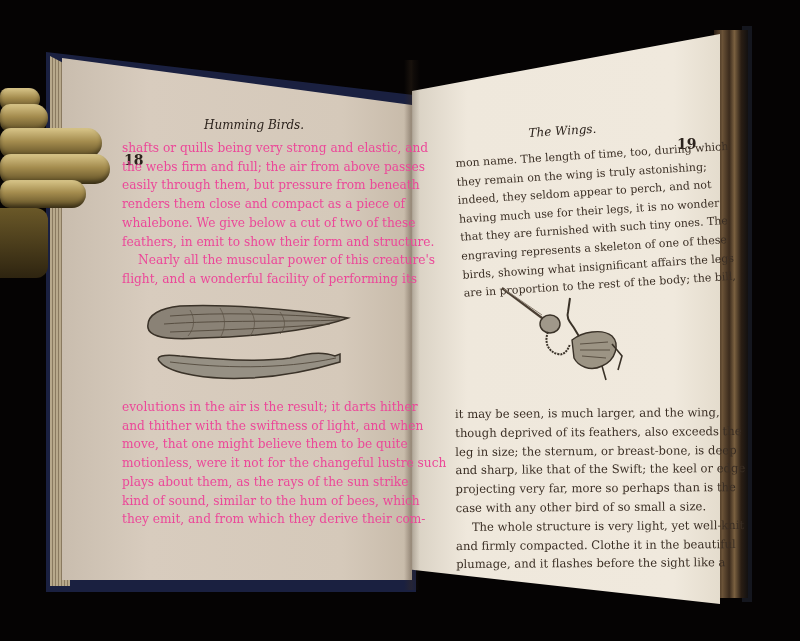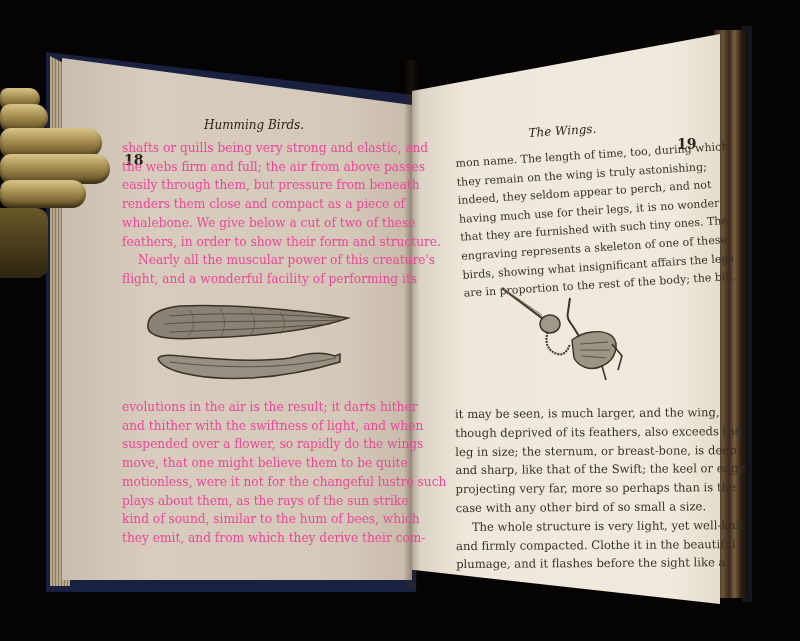--- a/index.html
+++ b/index.html
@@ -90,37 +90,36 @@
 
   <div class="folio" style="left:124px; top:116px;">18</div>
   <div class="running-head" style="left:204px; top:118px;">Humming Birds.</div>
 
   <div class="page-text left-col" style="top:139px;">
     <span class="ln">shafts or quills being very strong and elastic, and</span>
     <span class="ln">the webs firm and full; the air from above passes</span>
     <span class="ln">easily through them, but pressure from beneath</span>
     <span class="ln">renders them close and compact as a piece of</span>
     <span class="ln">whalebone.  We give below a cut of two of these</span>
-    <span class="ln">feathers, in order to show their form and structure.</span>
+    <span class="ln">feathers, in emit to show their form and structure.</span>
     <span class="ln indent">Nearly all the muscular power of this creature's</span>
     <span class="ln">flight, and a wonderful facility of performing its</span>
   </div>
 
   <svg class="figure" style="left:140px; top:296px;" width="240" height="90" viewBox="0 0 240 90">
     <path d="M8 32 C6 18 22 12 40 10 C80 8 150 12 208 22 C186 30 140 40 60 42 C30 44 10 42 8 32 Z" fill="#8a8276" stroke="#3a3228" stroke-width="1.5"></path>
     <path d="M30 20 C80 16 140 18 200 22 M24 28 C80 24 150 26 200 24 M30 36 C80 34 140 32 190 28" stroke="#4a4034" stroke-width="0.8" fill="none"></path>
     <path d="M50 14 C55 22 55 32 48 40 M80 12 C86 22 86 32 80 42 M110 14 C116 22 116 32 110 40 M140 16 C146 24 146 32 140 38" stroke="#5a5044" stroke-width="0.7" fill="none"></path>
     <path d="M20 66 C14 60 24 58 40 60 C80 64 120 66 150 62 C170 56 185 56 195 60 L200 58 L200 66 C180 72 150 80 110 82 C70 84 30 78 20 66 Z" fill="#969084" stroke="#3a3228" stroke-width="1.5"></path>
     <path d="M30 66 C80 72 140 74 196 62" stroke="#4a4034" stroke-width="0.8" fill="none"></path>
   </svg>
 
   <div class="page-text left-col" style="top:398px;">
     <span class="ln">evolutions in the air is the result; it darts hither</span>
     <span class="ln">and thither with the swiftness of light, and when</span>
-    <span class="ln">suspended over a flower, so rapidly do the wings</span>
     <span class="ln">move, that one might believe them to be quite</span>
     <span class="ln">motionless, were it not for the changeful lustre such</span>
     <span class="ln">plays about them, as the rays of the sun strike</span>
     <span class="ln">kind of sound, similar to the hum of bees, which</span>
     <span class="ln">they emit, and from which they derive their com-</span>
   </div>
 
   <div class="folio" style="left:677px; top:100px;">19</div>
   <div class="running-head right-skew skew-top" style="left:528px; top:126px; font-size:12px;">The Wings.</div>
 

